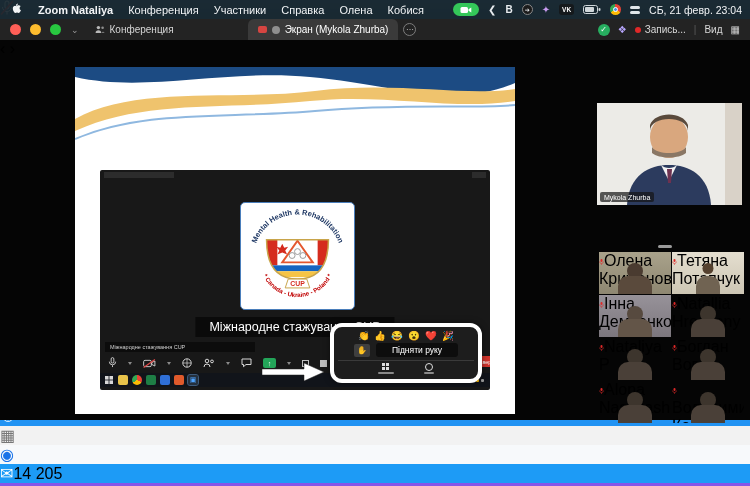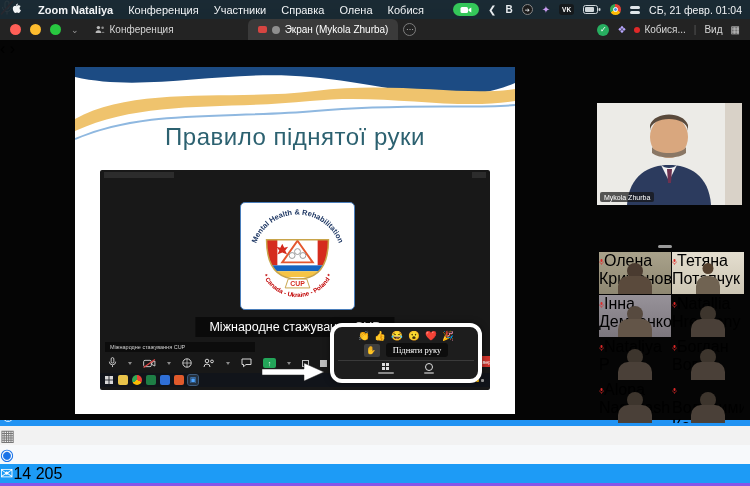--- a/index.html
+++ b/index.html
@@ -65,21 +65,21 @@
   .inner-toolbar { position:absolute; left:8px; top:186px; height:14px; display:flex; align-items:center; gap:11px; }
   .mcaret { width:0; height:0; border-left:2.5px solid transparent; border-right:2.5px solid transparent; border-top:3px solid #8a8a8a; }
   .mini-share { width:13px; height:10px; background:#23a559; border-radius:2px; display:flex; align-items:center; justify-content:center; color:#fff; font-size:7px; }
   .mini-layout { width:7px; height:7px; border:1px solid #bfbfbf; }
 
   .popup { position:absolute; left:230px; top:153px; width:152px; height:60px; background:#1d1d1d; border:4px solid #fff; border-radius:12px; z-index:3;
     padding:2px 4px; box-shadow:0 0 6px rgba(0,0,0,.5); }
   .popup .emoji-row { display:flex; justify-content:center; gap:5px; font-size:9.5px; line-height:13px; }
   .popup .raise-row { display:flex; align-items:center; gap:6px; justify-content:center; margin-top:1px; }
   .hand-box { width:16px; height:13px; background:#3f3f3f; border-radius:2px; font-size:8px; display:flex; align-items:center; justify-content:center; }
-  .raise-btn { background:#0d0d0d; color:#fff; font-size:8.5px; border-radius:3px; padding:2px 7px; white-space:nowrap;font-family:Liberation Serif, serif; }
+  .raise-btn { background:#0d0d0d; color:#fff; font-size:8.5px; border-radius:3px; padding:2px 16px; white-space:nowrap; }
   .popup .bottom-row { border-top:1px solid #3a3a3a; margin-top:3px; padding-top:2px; display:flex; justify-content:center; gap:30px; }
   .pcol { display:flex; flex-direction:column; align-items:center; gap:1px; }
   .grid-ic { width:8px; height:8px; display:grid; grid-template-columns:3px 3px; grid-template-rows:3px 3px; gap:1px; }
   .grid-ic i { background:#ddd; display:block; }
   .globe-ic { width:8px; height:8px; border:1px solid #ddd; border-radius:50%; }
   .tiny-bar { width:16px; height:2px; background:#8a8a8a; border-radius:1px; }
 
   .big-arrow { position:absolute; left:162px; top:192px; z-index:2; }
   .end-btn { position:absolute; right:0px; top:186px; width:16px; overflow:hidden; background:#d0342c; color:#fff; font-size:5.5px;
     padding:2.5px 2px; border-radius:2px 0 0 2px; white-space:nowrap; z-index:1; }
@@ -169,21 +169,21 @@
             <rect x="0.5" y="0.5" width="14" height="8" rx="2" fill="none" stroke="#cfd6da"></rect>
             <rect x="2" y="2" width="9" height="5" rx="1" fill="#cfd6da"></rect>
             <rect x="15.5" y="3" width="2" height="3" rx="1" fill="#cfd6da"></rect>
           </svg>
         </span>
       <span class="chrome-dot"></span>
       <span class="cc-icon">
           <i></i>
           <i></i>
         </span>
-      <span class="clock">СБ, 21 февр. 01:04</span>
+      <span class="clock">СБ, 21 февр. 23:04</span>
     </div>
   </div>
 
   <div class="tabbar">
     <span class="tl r"></span>
     <span class="tl y"></span>
     <span class="tl g"></span>
     <span class="tab-chev">⌄</span>
     <div class="tab inactive">
       <svg width="10" height="9" viewBox="0 0 10 9">
@@ -196,37 +196,36 @@
     </div>
     <div class="tab active">
       <span class="mini-red-ic"></span>
       <span class="mini-gray-ic"></span>
       <span>Экран (Mykola Zhurba)</span>
     </div>
     <span class="tab-more">⋯</span>
     <div class="tabbar-right">
       <span class="shield">✓</span>
       <span class="interp">❖</span>
-      <span><span class="recdot"></span><span>Кобися...</span></span>
+      <span><span class="recdot"></span><span>Запись...</span></span>
       <span class="divider">|</span>
       <span><span>Вид</span></span>
       <span class="view-grid">▦</span>
     </div>
   </div>
 
   <div class="stage">
 
     
     <div class="slide">
       <svg width="440" height="84" viewBox="0 0 440 84">
         <path d="M0 10 C70 26 150 2 235 10 C320 18 380 42 440 16 L440 0 L0 0 Z" fill="#1c4b83"></path>
         <path d="M0 52 C60 18 160 34 240 24 C320 14 390 30 440 22 L440 34 C380 44 310 26 235 34 C150 43 70 32 0 64 Z" fill="#efc36d"></path>
         <path d="M0 72 C70 42 150 52 240 44 C330 36 400 42 440 38" stroke="#8fb8e0" stroke-width="2" fill="none"></path>
       </svg>
-      <div class="slide-title">Правило піднятої руки</div>
 
       
       <div class="shot">
         <div class="chrome-a"></div>
         <div class="chrome-b"></div>
 
         <div class="logo-box">
           <svg width="113" height="106" viewBox="0 0 115 105">
             <defs>
               <path id="arcTop" d="M13 62 A45 45 0 1 1 102 62"></path>

